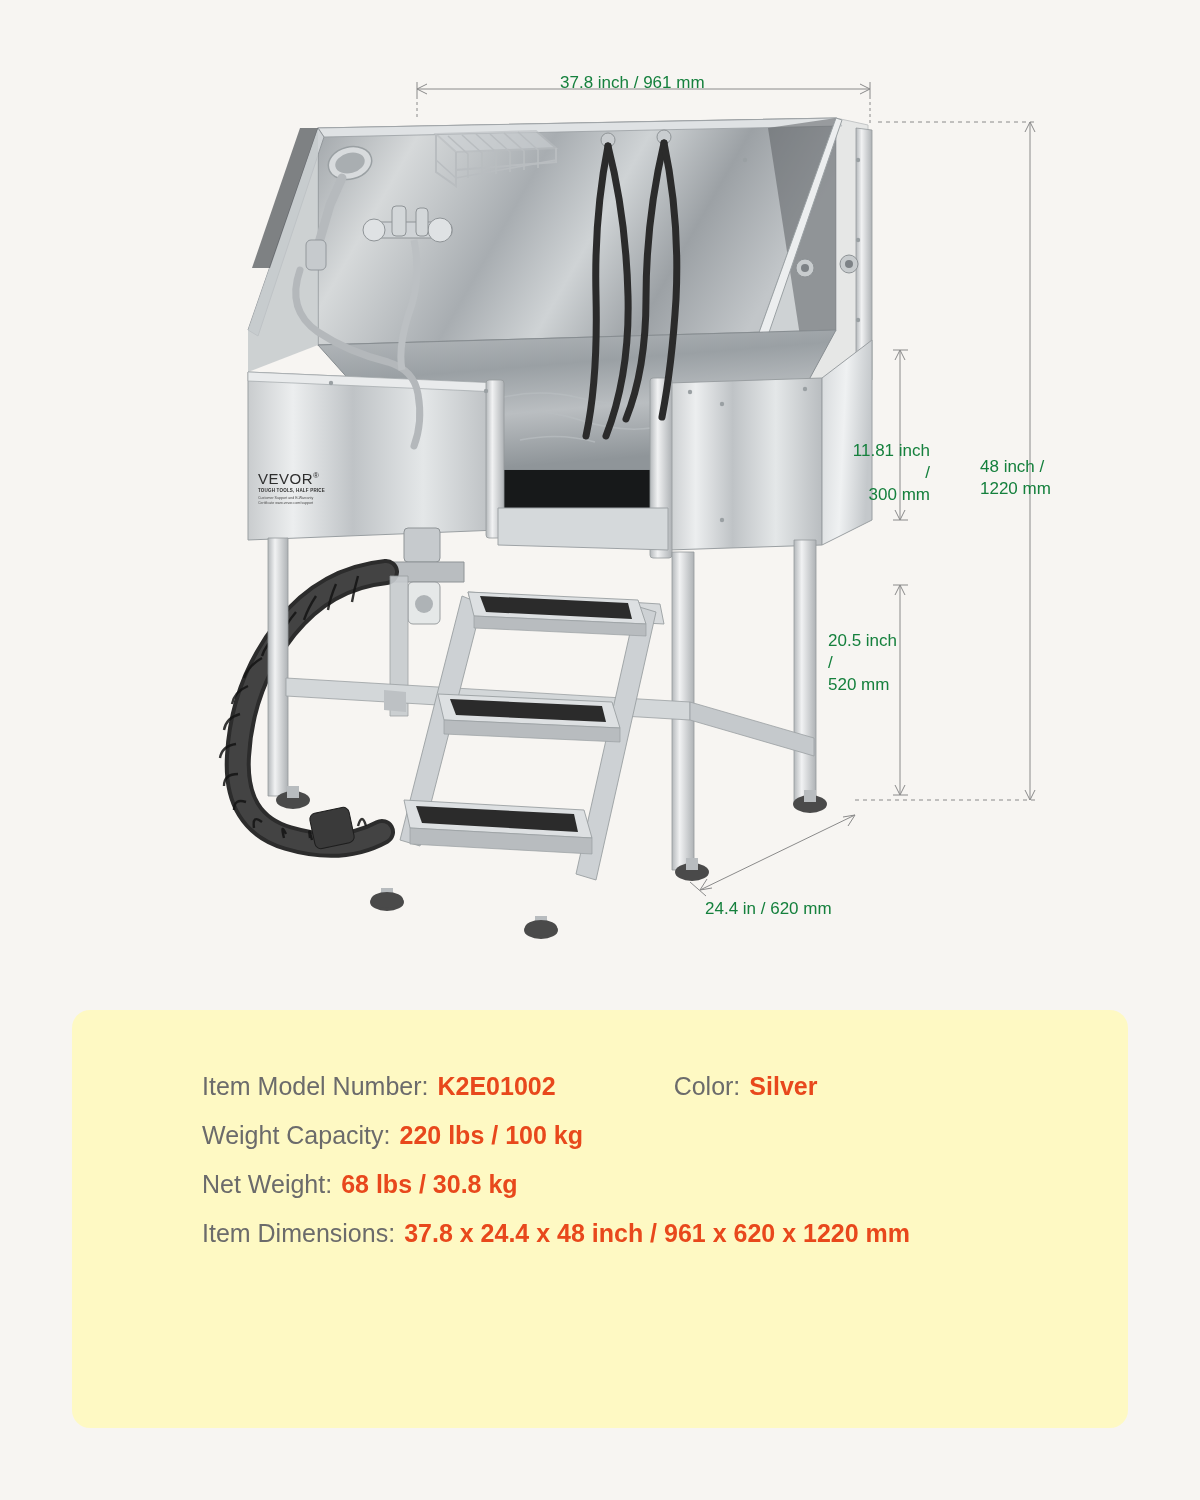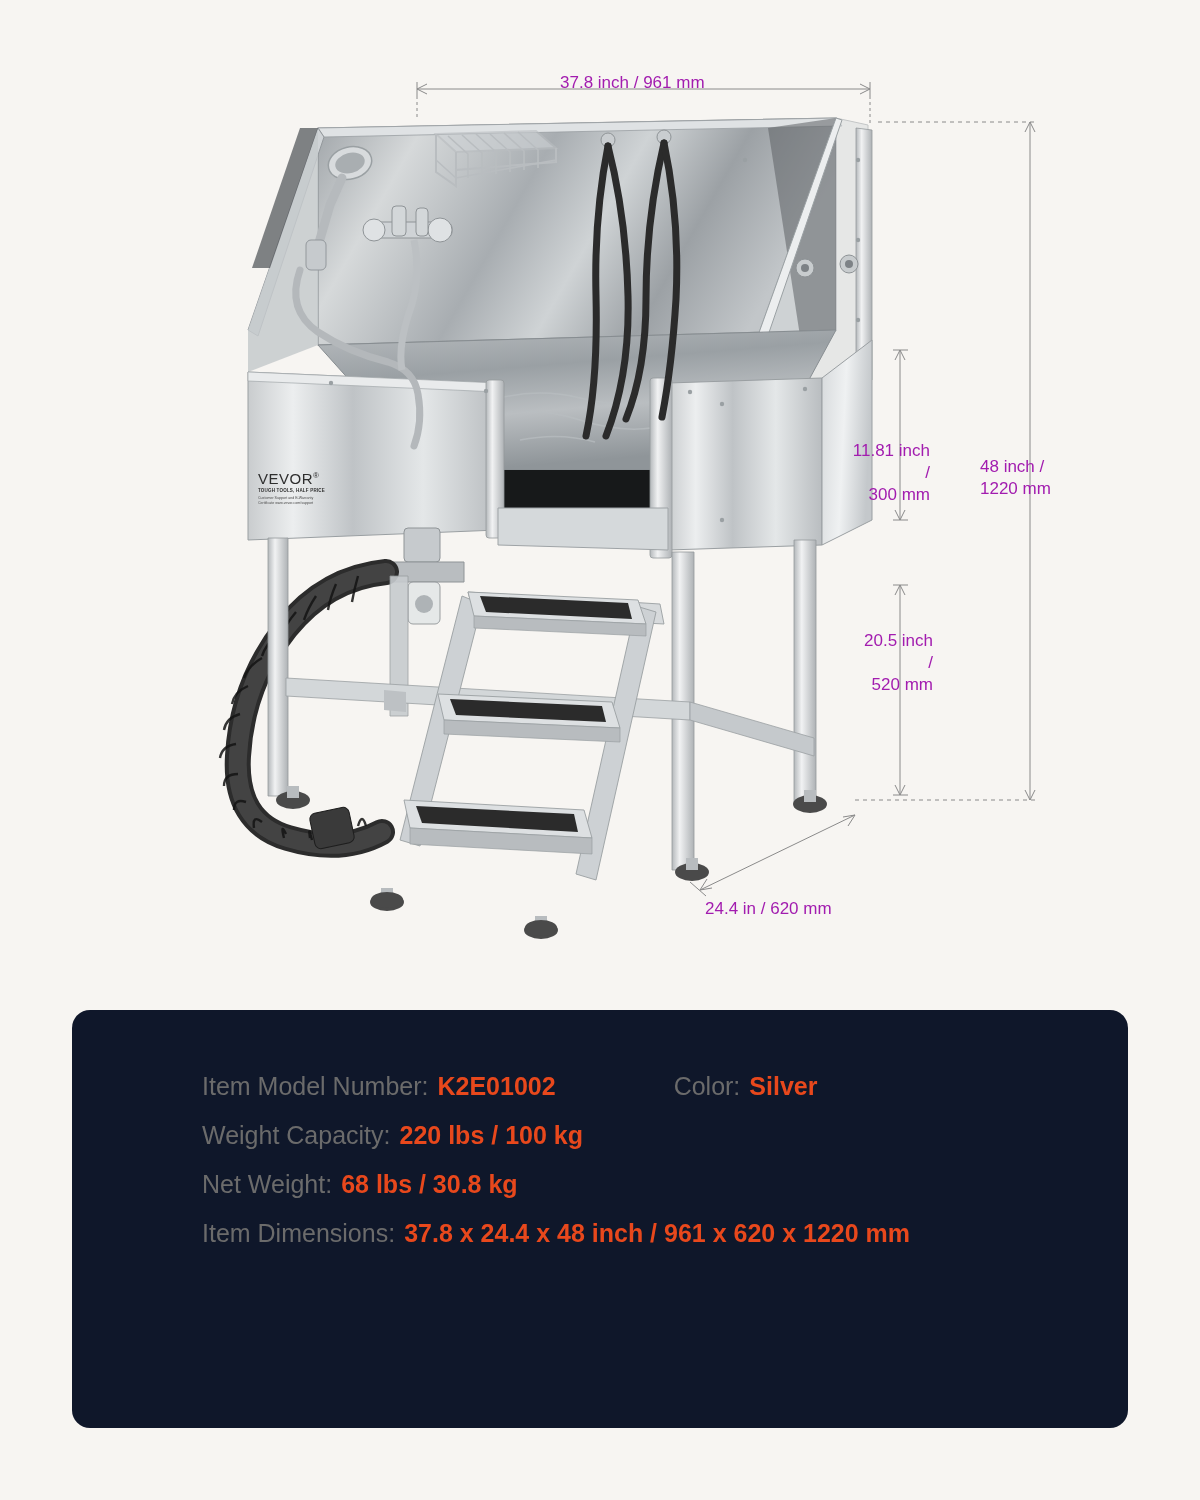--- a/index.html
+++ b/index.html
@@ -22,30 +22,30 @@
     top: 0;
     width: 1200px;
     height: 1010px;
   }
   #diagram svg {
     display: block;
   }
 
   .dim-label {
     position: absolute;
-    color: #a21caf;
+    color: #15803d;
     font-size: 17px;
     line-height: 1.3;
     white-space: pre-line;
     font-family: "Liberation Sans", sans-serif;
   }
   .dim-top     { left: 560px;  top: 72px;  }
   .dim-height  { left: 980px;  top: 456px; text-align: left; }
   .dim-upper   { left: 852px;  top: 408px; text-align: right; width: 78px; margin-top: 32px;}
-  .dim-lower   { left: 855px;  top: 630px; text-align: right; width: 78px;}
+  .dim-lower   { left: 828px;  top: 630px; width: 78px;}
   .dim-depth-2 { left: 705px;  top: 898px; }
 
   .brand-mark {
     position: absolute;
     left: 258px;
     top: 470px;
     color: #2e2e2e;
     font-family: "Liberation Sans", sans-serif;
   }
   .brand-mark .brand-name {
@@ -66,21 +66,21 @@
     color: #4a4a4a;
   }
 
   
   #spec-card {
     position: absolute;
     left: 72px;
     top: 1010px;
     width: 1056px;
     height: 418px;
-    background: #0f172a;
+    background: #fef9c3;
     border-radius: 18px;
     box-sizing: border-box;
     padding: 62px 0 0 130px;
   }
   .spec-row {
     display: flex;
     align-items: baseline;
     margin-bottom: 20px;
     font-size: 25px;
   }

